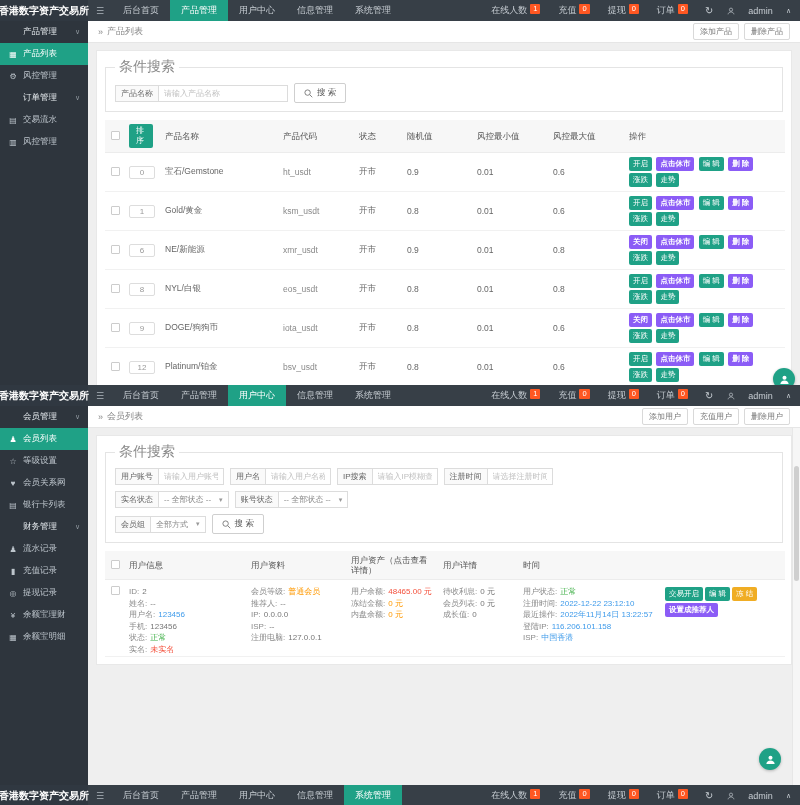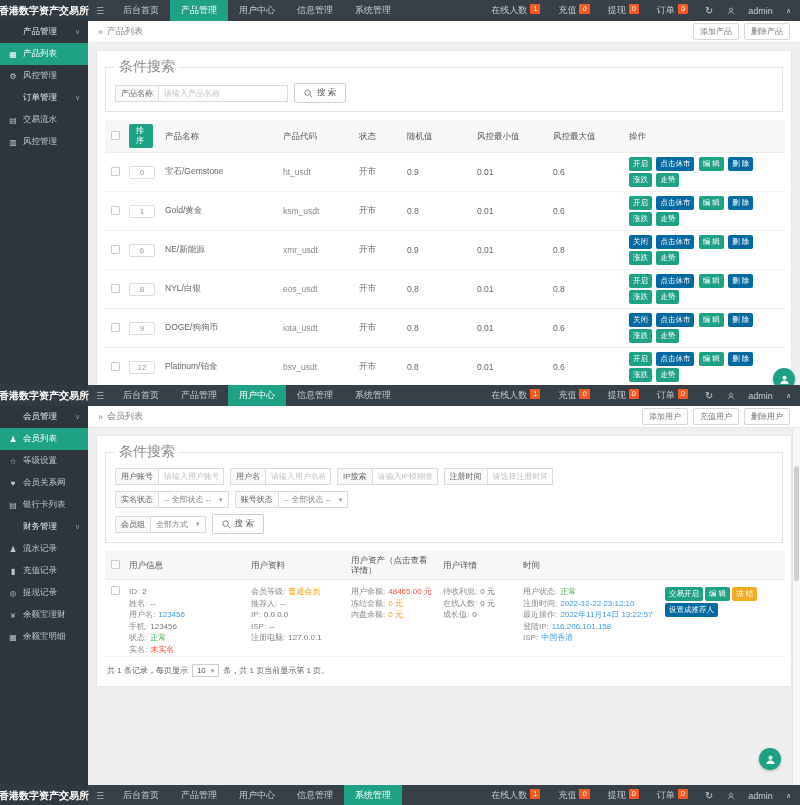--- a/index.html
+++ b/index.html
@@ -64,21 +64,21 @@
   table { width:100%; border-collapse:collapse; table-layout:fixed; font-size:8.5px; color:#666; }
   thead th { background:#f7f7f7; font-weight:normal; text-align:left; color:#555;
     padding:4px 6px; border-bottom:1px solid #ececec; line-height:10px; }
   tbody td { padding:3px 6px; border-bottom:1px solid #f1f1f1; vertical-align:middle; }
   .cb { width:9px; height:9px; border:1px solid #ccc; border-radius:1px; background:#fff; display:inline-block; }
   .sort-hd { background:#1fa186; color:#fff; font-size:8px; padding:2px 7px; border-radius:2px; display:inline-block; }
   .sort-input { display:inline-block; width:26px; border:1px solid #ddd; border-radius:2px;
     font-size:8px; color:#999; text-align:center; padding:1px 0; background:#fff; }
   .btn { display:inline-block; color:#fff; font-size:7.5px; padding:2px 4px; border-radius:2px;
     margin:1px 2px 1px 0; white-space:nowrap; }
-  .btn.teal { background:#1fa186; } .btn.orange { background:#0369a1; } .btn.yellow { background:#f0ad24;text-align:right; }
+  .btn.teal { background:#1fa186; } .btn.orange { background:#8b5cf6;font-weight:bold; } .btn.yellow { background:#f0ad24;text-align:right; }
   .code-cell { color:#8a8a8a; }
 
   
   .line { display:flex; gap:3px; font-size:8px; line-height:11.5px; color:#8a8a8a; white-space:nowrap; }
   .line .v { color:#777; }
   .line .v.blue { color:#3f9bea; } .line .v.green { color:#41b049; }
   .line .v.red { color:#f4513c; } .line .v.orange { color:#ff9900; }
   td.top { vertical-align:top; padding-top:6px; padding-bottom:1px; }
 
   .pager { font-size:8px; color:#666; padding:7px 2px 2px; display:flex; align-items:center; gap:4px; }
@@ -655,21 +655,21 @@
                   <span class="v orange">0 元</span>
                 </div>
               </td>
             <td class="top">
 
             <div class="line">
                   <span>待收利息:</span>
                   <span class="v">0 元</span>
                 </div>
                 <div class="line">
-                  <span>在线人数:</span>
+                  <span>会员列表:</span>
                   <span class="v">0 元</span>
                 </div>
                 <div class="line">
                   <span>成长值:</span>
                   <span class="v">0</span>
                 </div>
               </td>
             <td class="top">
 
             <div class="line">
@@ -693,28 +693,20 @@
                   <span class="v blue">中国香港</span>
                 </div>
               </td>
             <td class="top">
               
             <span class="btn teal">交易开启</span><span class="btn teal">编 辑</span><span class="btn yellow">冻 结</span><span class="btn orange">设置成推荐人</span></td>
           </tr>
         </tbody>
       </table>
 
-      <div class="pager">
-        <span>共 1 条记录，每页显示</span>
-        <span class="pager-select">
-            <span>10</span>
-            <span class="sel-arrow">▾</span>
-          </span>
-        <span>条，共 1 页当前显示第 1 页。</span>
-      </div>
     </div>
 
     <div class="float-btn">
       <svg width="11" height="11" viewBox="0 0 12 12">
           <circle cx="6" cy="4.2" r="2.2" fill="#fff"></circle>
           <path d="M1.5 11c0-2.5 2-4 4.5-4s4.5 1.5 4.5 4z" fill="#fff"></path>
         </svg>
     </div>
     <div class="scrollbar">
         <div class="scroll-thumb"></div>

